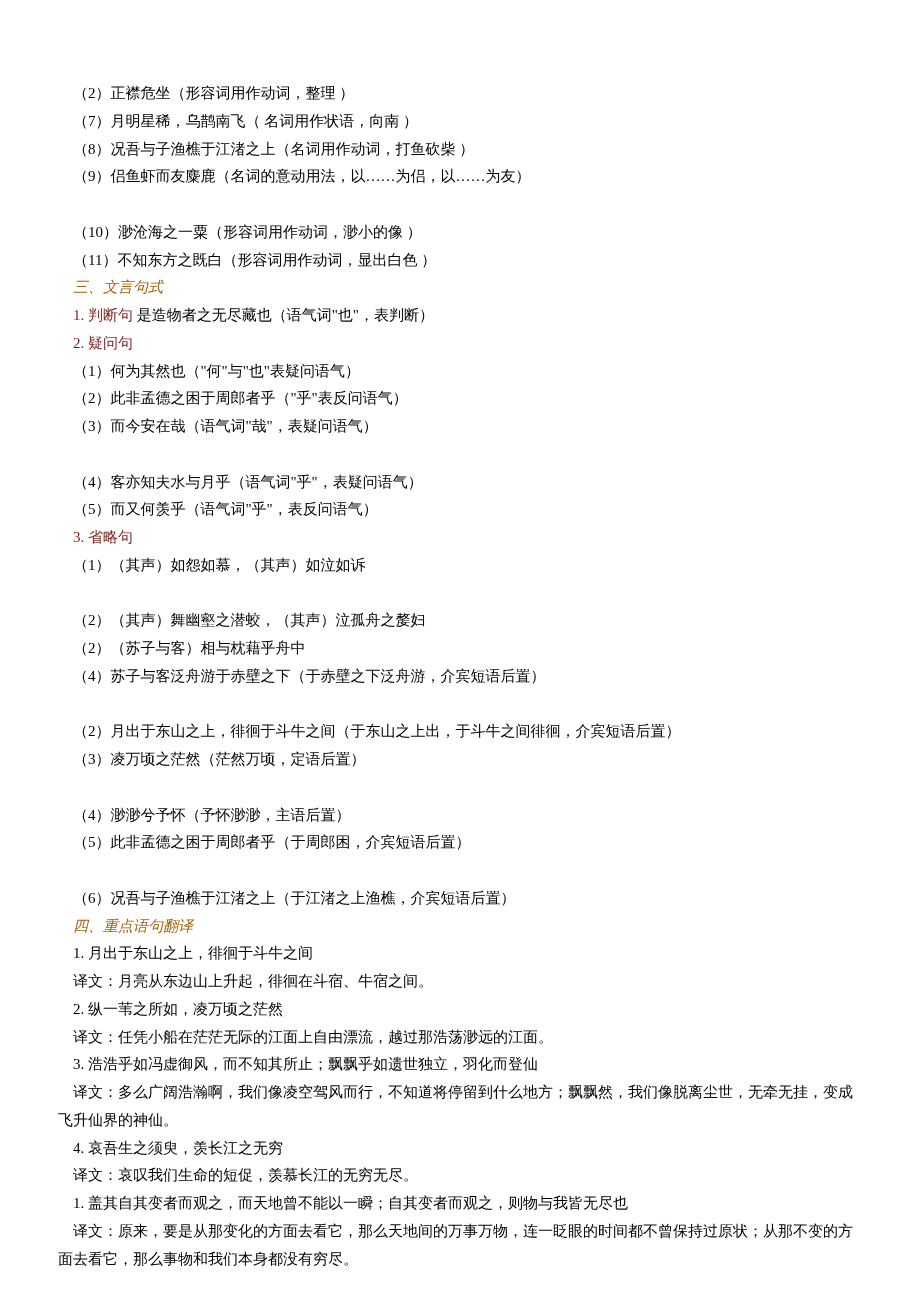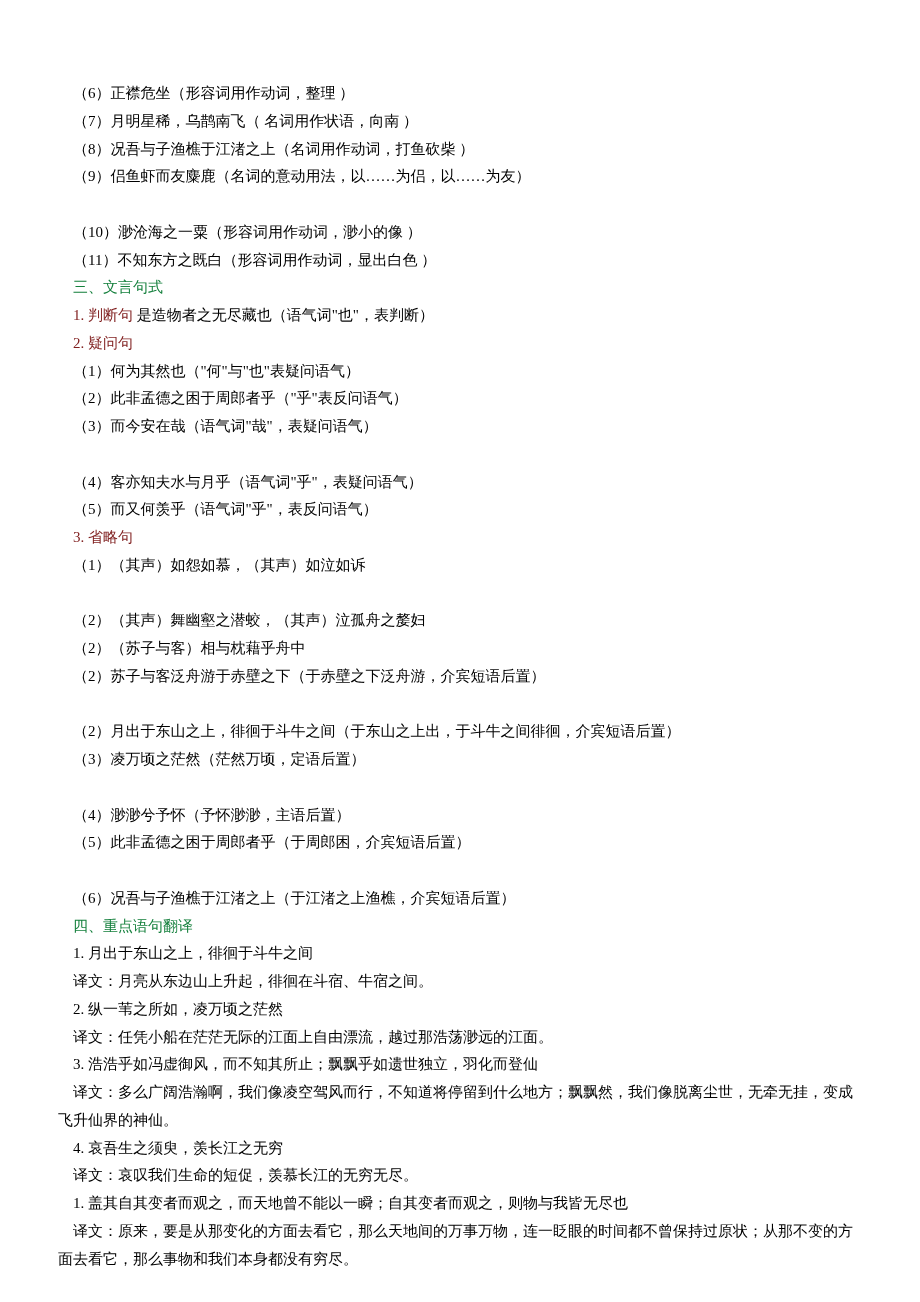--- a/index.html
+++ b/index.html
@@ -13,52 +13,53 @@
     padding: 80px 58px 60px 58px;
     box-sizing: border-box;
   }
   p {
     margin: 0;
   }
   .indent {
     text-indent: 1em;
   }
   .red {
-    color: #15803d;
+    color: #a16207;
+    font-style: italic;
   }
   .blue {
     color: #7f1d1d;
   }
 </style>
 </head>
 <body>
 
 <div id="content">
-    <p class="indent">（6）正襟危坐（形容词用作动词，整理 ）</p>
+    <p class="indent">（2）正襟危坐（形容词用作动词，整理 ）</p>
     <p class="indent">（7）月明星稀，乌鹊南飞（ 名词用作状语，向南   ）</p>
     <p class="indent">（8）况吾与子渔樵于江渚之上（名词用作动词，打鱼砍柴  ）</p>
     <p class="indent">（9）侣鱼虾而友麋鹿（名词的意动用法，以……为侣，以……为友）</p>
     <p class="indent">　</p>
     <p class="indent">（10）渺沧海之一粟（形容词用作动词，渺小的像  ）</p>
     <p class="indent">（11）不知东方之既白（形容词用作动词，显出白色  ）</p>
     <p class="indent red">三、文言句式</p>
     <p class="indent"><span class="blue">1. 判断句</span><span>        是造物者之无尽藏也（语气词"也"，表判断）</span></p>
     <p class="indent blue">2. 疑问句</p>
     <p class="indent">（1）何为其然也（"何"与"也"表疑问语气）</p>
     <p class="indent">（2）此非孟德之困于周郎者乎（"乎"表反问语气）</p>
     <p class="indent">（3）而今安在哉（语气词"哉"，表疑问语气）</p>
     <p class="indent">　</p>
     <p class="indent">（4）客亦知夫水与月乎（语气词"乎"，表疑问语气）</p>
     <p class="indent">（5）而又何羡乎（语气词"乎"，表反问语气）</p>
     <p class="indent blue">3. 省略句</p>
     <p class="indent">（1）（其声）如怨如慕，（其声）如泣如诉</p>
     <p class="indent">　</p>
     <p class="indent">（2）（其声）舞幽壑之潜蛟，（其声）泣孤舟之嫠妇</p>
     <p class="indent">（2）（苏子与客）相与枕藉乎舟中</p>
-    <p class="indent">（2）苏子与客泛舟游于赤壁之下（于赤壁之下泛舟游，介宾短语后置）</p>
+    <p class="indent">（4）苏子与客泛舟游于赤壁之下（于赤壁之下泛舟游，介宾短语后置）</p>
     <p class="indent">　</p>
     <p class="indent">（2）月出于东山之上，徘徊于斗牛之间（于东山之上出，于斗牛之间徘徊，介宾短语后置）</p>
     <p class="indent">（3）凌万顷之茫然（茫然万顷，定语后置）</p>
     <p class="indent">　</p>
     <p class="indent">（4）渺渺兮予怀（予怀渺渺，主语后置）</p>
     <p class="indent">（5）此非孟德之困于周郎者乎（于周郎困，介宾短语后置）</p>
     <p class="indent">　</p>
     <p class="indent">（6）况吾与子渔樵于江渚之上（于江渚之上渔樵，介宾短语后置）</p>
     <p class="indent red">四、重点语句翻译</p>
     <p class="indent">1. 月出于东山之上，徘徊于斗牛之间</p>

